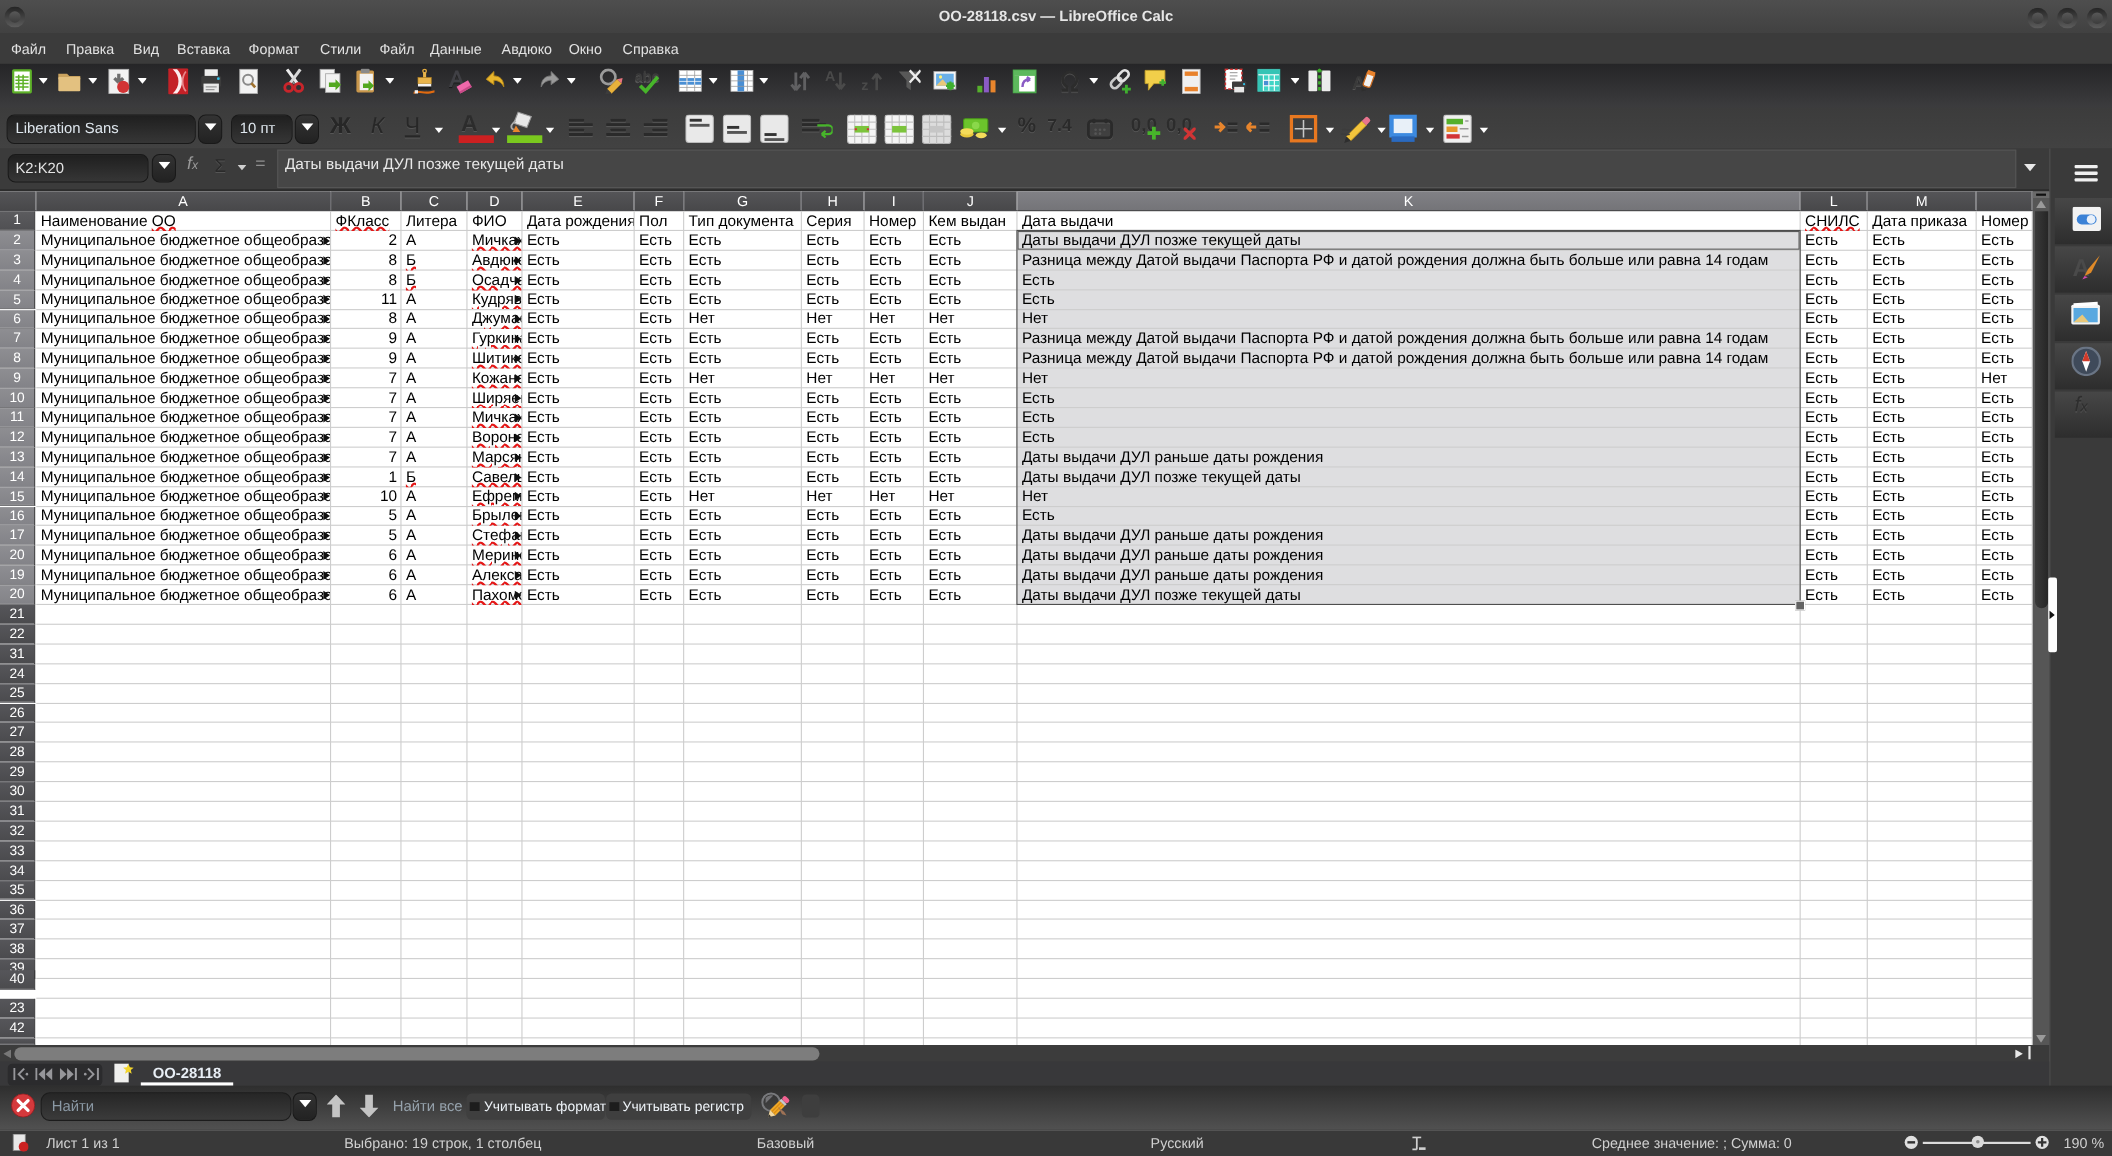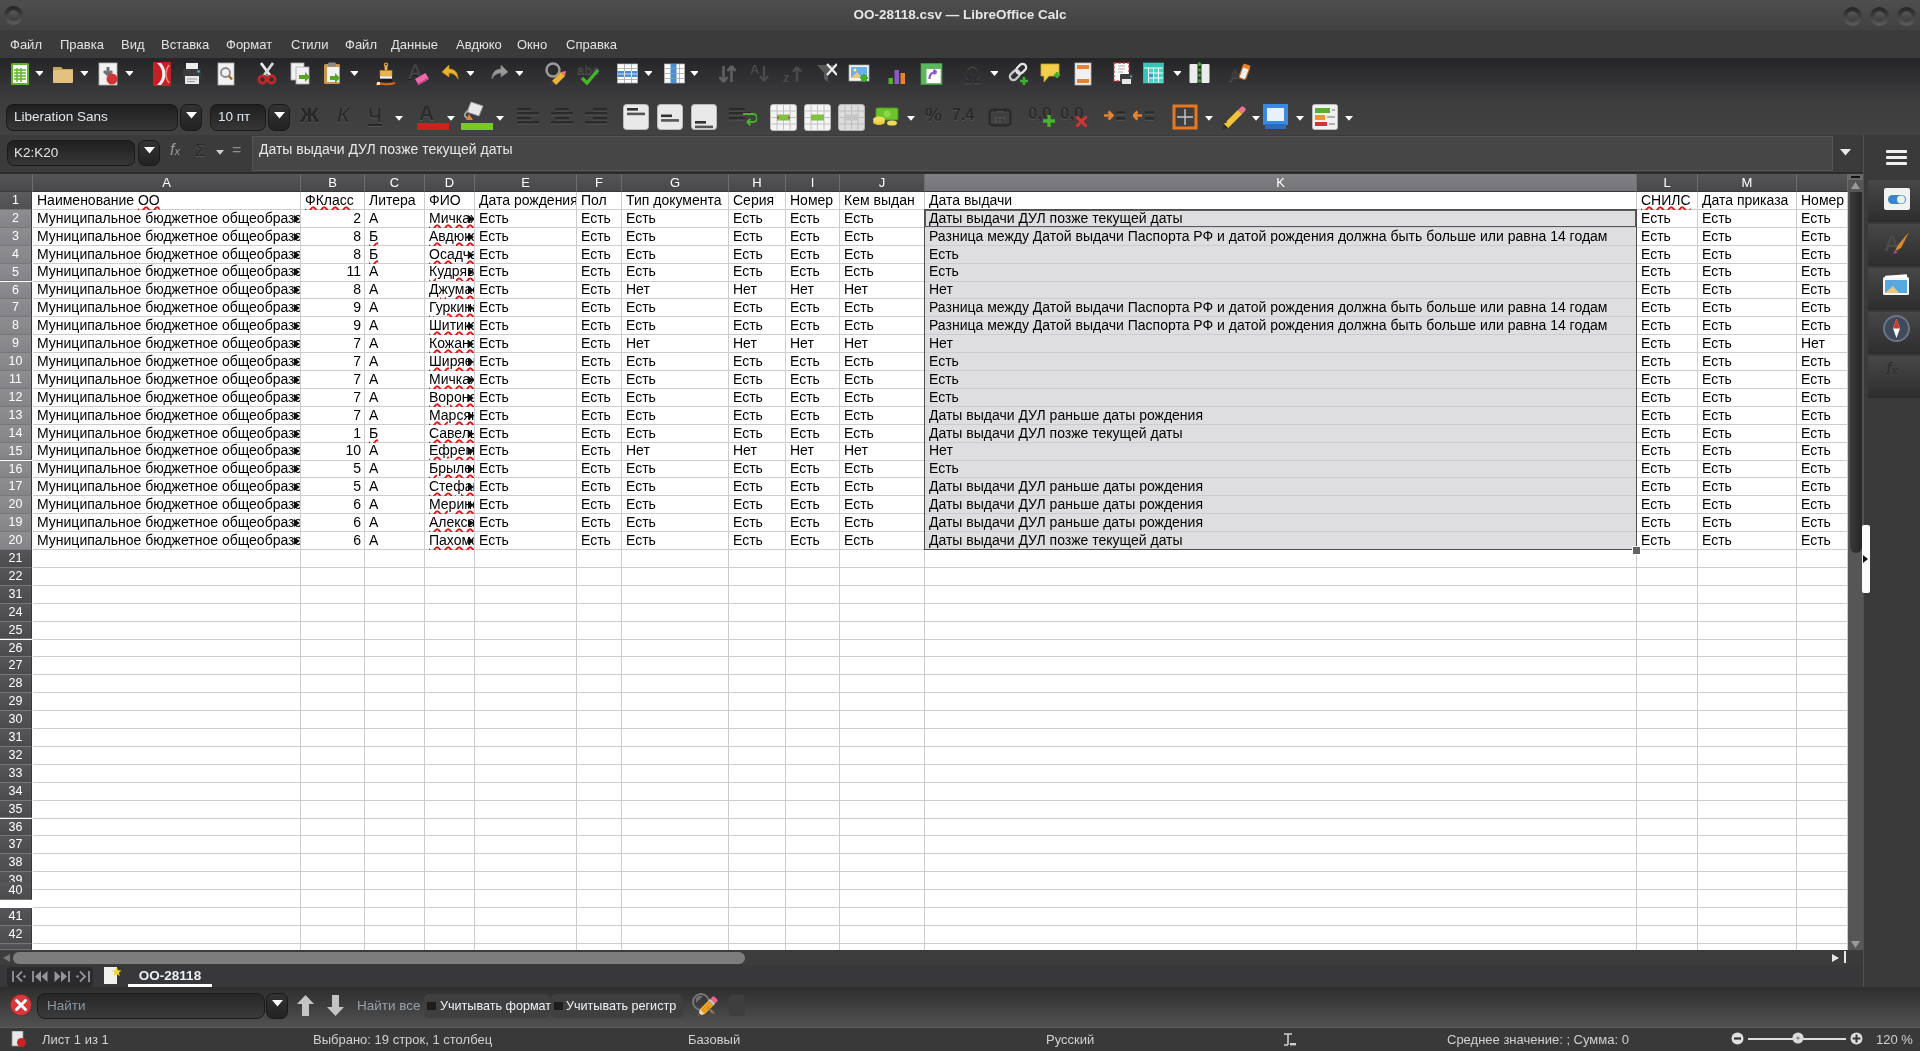--- a/index.html
+++ b/index.html
@@ -193,21 +193,21 @@
 <div class="rh" style="top:729px;height:17.9px;background:linear-gradient(#56565a,#4b4b4e);border-right:1px solid #39393b;border-bottom:1px solid #77777a;line-height:17.9px">31</div>
 <div class="rh" style="top:746.9px;height:17.9px;background:linear-gradient(#56565a,#4b4b4e);border-right:1px solid #39393b;border-bottom:1px solid #77777a;line-height:17.9px">32</div>
 <div class="rh" style="top:764.8px;height:17.9px;background:linear-gradient(#56565a,#4b4b4e);border-right:1px solid #39393b;border-bottom:1px solid #77777a;line-height:17.9px">33</div>
 <div class="rh" style="top:782.7px;height:17.9px;background:linear-gradient(#56565a,#4b4b4e);border-right:1px solid #39393b;border-bottom:1px solid #77777a;line-height:17.9px">34</div>
 <div class="rh" style="top:800.6px;height:17.9px;background:linear-gradient(#56565a,#4b4b4e);border-right:1px solid #39393b;border-bottom:1px solid #77777a;line-height:17.9px">35</div>
 <div class="rh" style="top:818.5px;height:17.9px;background:linear-gradient(#56565a,#4b4b4e);border-right:1px solid #39393b;border-bottom:1px solid #77777a;line-height:17.9px">36</div>
 <div class="rh" style="top:836.4px;height:17.9px;background:linear-gradient(#56565a,#4b4b4e);border-right:1px solid #39393b;border-bottom:1px solid #77777a;line-height:17.9px">37</div>
 <div class="rh" style="top:854.3px;height:17.9px;background:linear-gradient(#56565a,#4b4b4e);border-right:1px solid #39393b;border-bottom:1px solid #77777a;line-height:17.9px">38</div>
 <div class="rh" style="top:872.2px;height:17.9px;background:linear-gradient(#56565a,#4b4b4e);border-right:1px solid #39393b;border-bottom:1px solid #77777a;line-height:17.9px">39</div>
 <div class="rh" style="top:882px;height:17.9px;background:linear-gradient(#56565a,#4b4b4e);border-right:1px solid #39393b;border-bottom:1px solid #77777a;line-height:17.9px">40</div>
-<div class="rh" style="top:908px;height:17.9px;background:linear-gradient(#56565a,#4b4b4e);border-right:1px solid #39393b;border-bottom:1px solid #77777a;line-height:17.9px">41</div>
+<div class="rh" style="top:908px;height:17.9px;background:linear-gradient(#56565a,#4b4b4e);border-right:1px solid #39393b;border-bottom:1px solid #77777a;line-height:17.9px">23</div>
 <div class="rh" style="top:925.9px;height:17.9px;background:linear-gradient(#56565a,#4b4b4e);border-right:1px solid #39393b;border-bottom:1px solid #77777a;line-height:17.9px">42</div>
 <div class="rh" style="top:943.8px;height:6.2px;background:linear-gradient(#56565a,#4b4b4e);border-right:1px solid #39393b;border-bottom:1px solid #77777a;line-height:6.2px"></div>
 <div style="position:absolute;left:925px;top:209.9px;width:712px;height:340.1px;background:#dedee0"></div>
 <div style="position:absolute;left:300px;top:192px;width:1px;height:758px;background:#cdcdcd"></div>
 <div style="position:absolute;left:364px;top:192px;width:1px;height:758px;background:#cdcdcd"></div>
 <div style="position:absolute;left:424px;top:192px;width:1px;height:758px;background:#cdcdcd"></div>
 <div style="position:absolute;left:474px;top:192px;width:1px;height:758px;background:#cdcdcd"></div>
 <div style="position:absolute;left:576px;top:192px;width:1px;height:758px;background:#cdcdcd"></div>
 <div style="position:absolute;left:621px;top:192px;width:1px;height:758px;background:#cdcdcd"></div>
 <div style="position:absolute;left:728px;top:192px;width:1px;height:758px;background:#cdcdcd"></div>
@@ -652,21 +652,21 @@
   </svg>
 <div style="position:absolute;left:1748px;top:1038px;width:98px;height:2px;background:#dcdcdc"></div>
 <svg style="position:absolute;left:1792px;top:1032px;" width="12" height="12" viewBox="0 0 12 12">
     <circle cx="6" cy="6" r="5.6" fill="#dadada"></circle>
     <circle cx="6" cy="6" r="1.6" fill="#8a8a8a"></circle>
   </svg>
 <svg style="position:absolute;left:1850px;top:1032px;" width="13" height="13" viewBox="0 0 13 13">
     <circle cx="6.5" cy="6.5" r="6" fill="#e0e0e0"></circle>
     <path d="M6.5 2.6 V10.4 M2.6 6.5 H10.4" stroke="#333" stroke-width="2"></path>
   </svg>
-<div class="st" style="left:1876px;top:1027px">120 %</div>
+<div class="st" style="left:1876px;top:1027px">190 %</div>
 <svg style="position:absolute;left:9px;top:62px;" width="22" height="24" viewBox="0 0 22 24">
     <rect x="2" y="1" width="18" height="22" rx="1.5" fill="#5eb229"></rect>
     <rect x="4" y="3" width="14" height="18" fill="#fff"></rect>
     <g stroke="#5eb229" stroke-width="1.4">
       <path d="M5 8 H17 M5 11 H17 M5 14 H17 M5 17 H17"></path>
       <path d="M8 6 V20 M12 6 V20"></path>
     </g>
   </svg>
 <svg style="position:absolute;left:34.75px;top:71.1667px;" width="8.5" height="6" viewBox="0 0 8 6">
     <path d="M0 0 L8.5 0 L4.25 5.1 Z" fill="#fff"></path>

